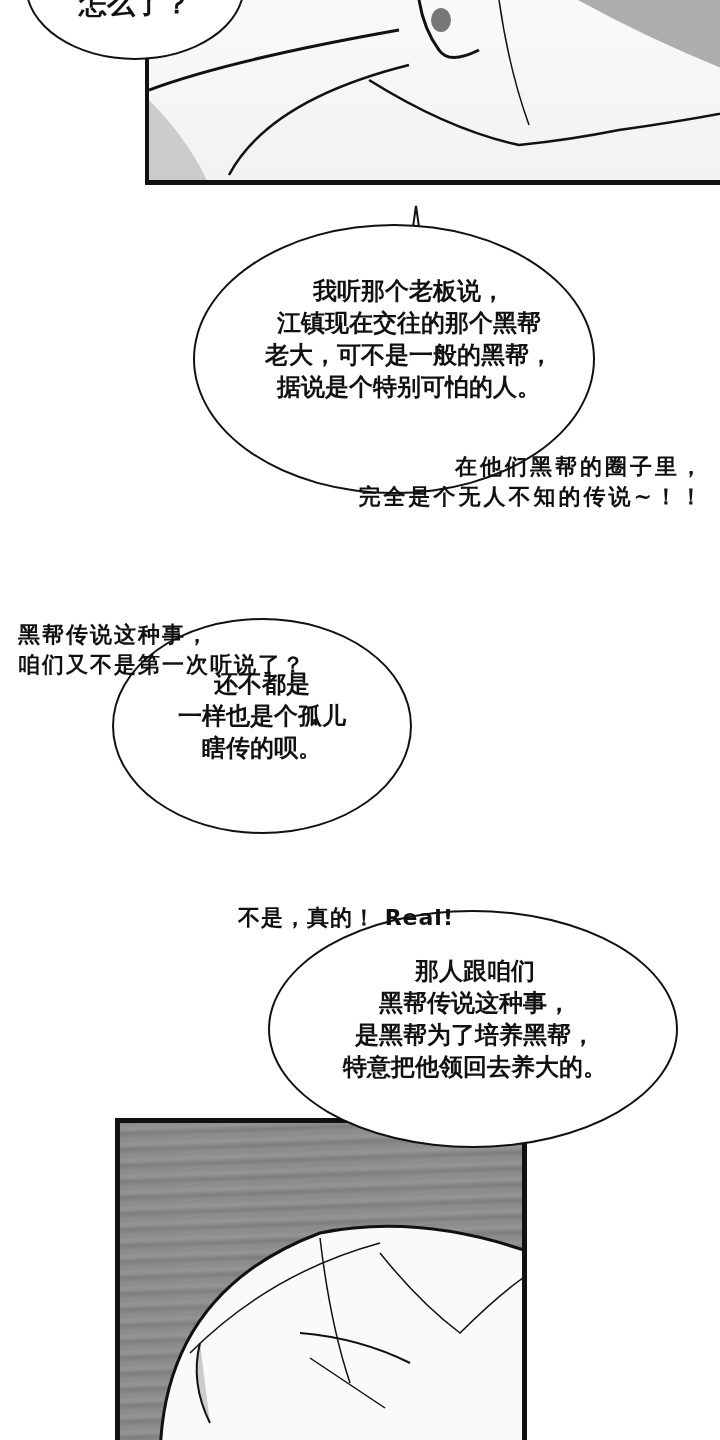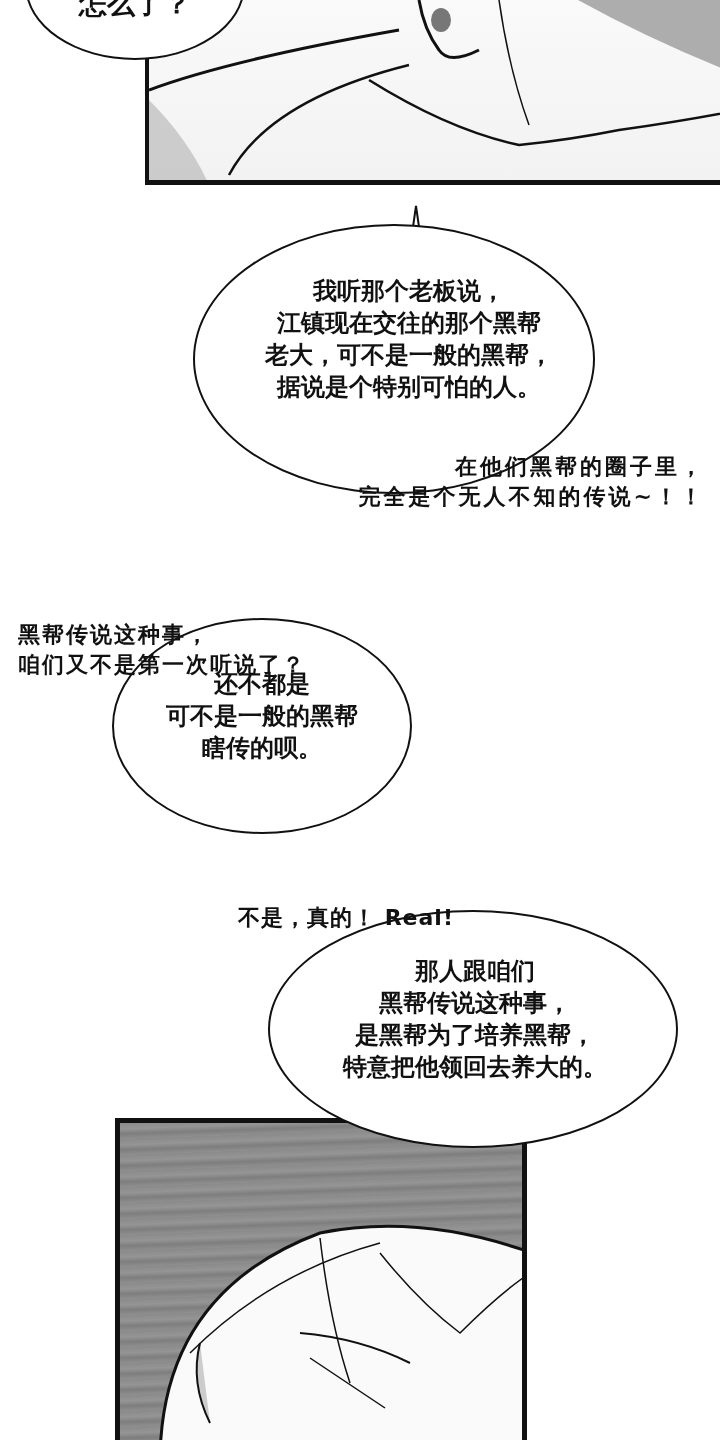--- a/index.html
+++ b/index.html
@@ -42,21 +42,21 @@
 江镇现在交往的那个黑帮
 老大，可不是一般的黑帮，
 据说是个特别可怕的人。</div>
 <div class="ftext" style="left:300px; top:452px; text-align:right; width:405px;">在他们黑帮的圈子里，
 完全是个无人不知的传说~！！</div>
 
 <div class="bubble" style="left:112px; top:618px; width:300px; height:216px;"></div>
 <div class="ftext" style="left:18px; top:620px; text-align:left; width:360px; letter-spacing:2px;">黑帮传说这种事，
 咱们又不是第一次听说了？</div>
 <div class="btext" style="left:122px; top:668px; width:280px;">还不都是
-可不是一般的黑帮
+一样也是个孤儿
 瞎传的呗。</div>
 
 <div class="panel" id="panel-bottom">
   <svg width="412" height="340">
     <path d="M40 340 Q40 170 200 110 Q300 90 412 130 L412 340 Z" fill="#fafafa" stroke="#111" stroke-width="3"></path>
     <path d="M70 230 Q150 150 260 120" stroke="#111" stroke-width="1.5" fill="none"></path>
     <path d="M200 115 Q210 200 230 260" stroke="#111" stroke-width="1.5" fill="none"></path>
     <path d="M260 130 Q300 180 340 210 Q380 170 410 150" stroke="#111" stroke-width="1.5" fill="none"></path>
     <path d="M80 220 Q70 260 90 300" stroke="#111" stroke-width="2" fill="#ccc"></path>
     <path d="M180 210 Q240 215 290 240" stroke="#111" stroke-width="2" fill="none"></path>

